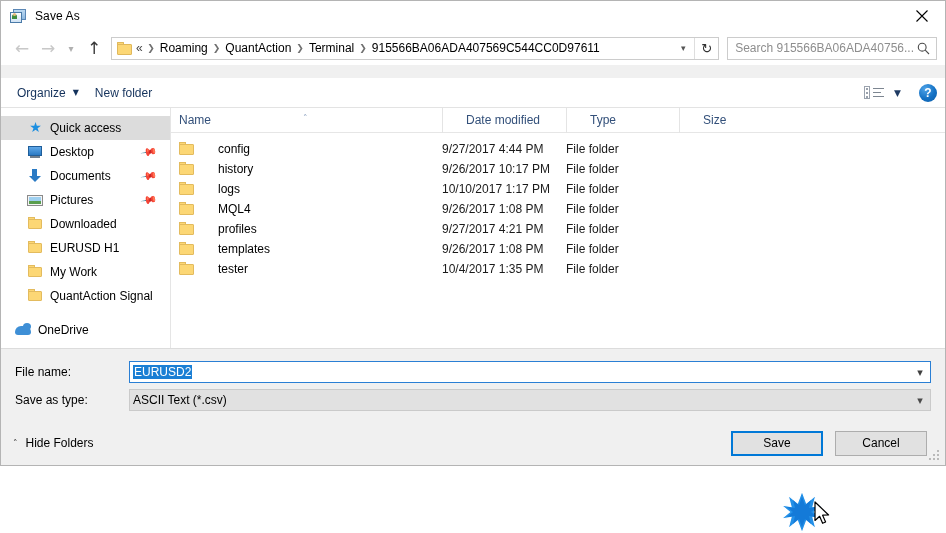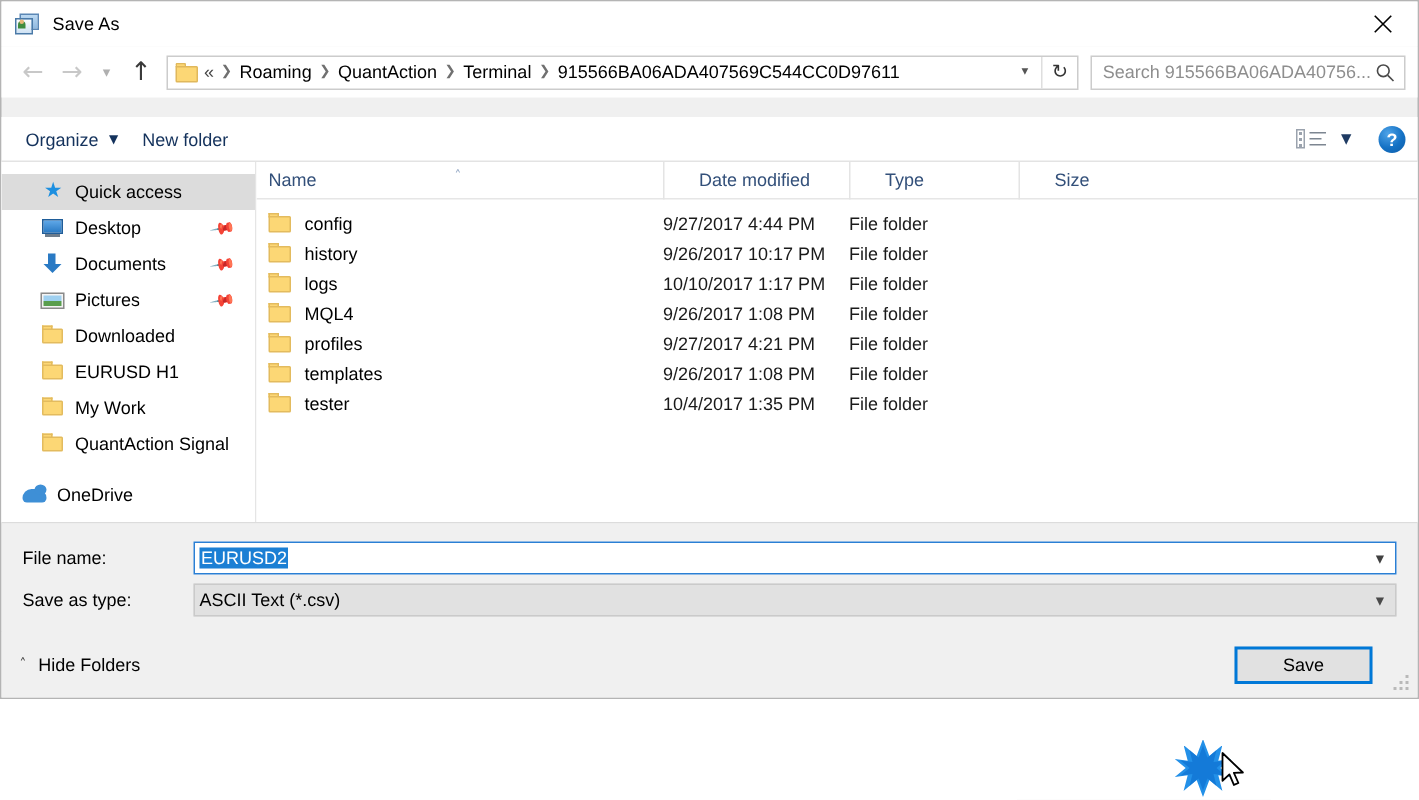--- a/index.html
+++ b/index.html
@@ -462,20 +462,21 @@
     display: flex;
     align-items: center;
     font-size: 12px;
     color: #000;
     padding-left: 8px;
   }
   .frow .fname {
     flex: 0 0 263px;
     display: flex;
     align-items: flex-start;
+    gap: 15px;
   }
   .frow .ficon {
     width: 16px; height: 14px;
     flex: 0 0 16px;
     margin-right: 8px;
     position: relative;
   }
   .frow .ficon .fb {
     position: absolute; left: 0; top: 2px;
     width: 15px; height: 11px;
@@ -939,20 +940,21 @@
     </div>
   </div>
 
   <div class="footer">
     <div class="hide-folders">
       <span class="hf-caret">˄</span>
       <span>Hide Folders</span>
     </div>
     <div class="footer-spacer"></div>
     <div class="btn default">Save</div>
+    <div class="btn">Cancel</div>
 
     <div class="resize-grip">
       <i style="left:8px;top:0"></i>
       <i style="left:4px;top:4px"></i>
         <i style="left:8px;top:4px"></i>
       <i style="left:0px;top:8px"></i>
         <i style="left:4px;top:8px"></i>
         <i style="left:8px;top:8px"></i>
     </div>
   </div>

